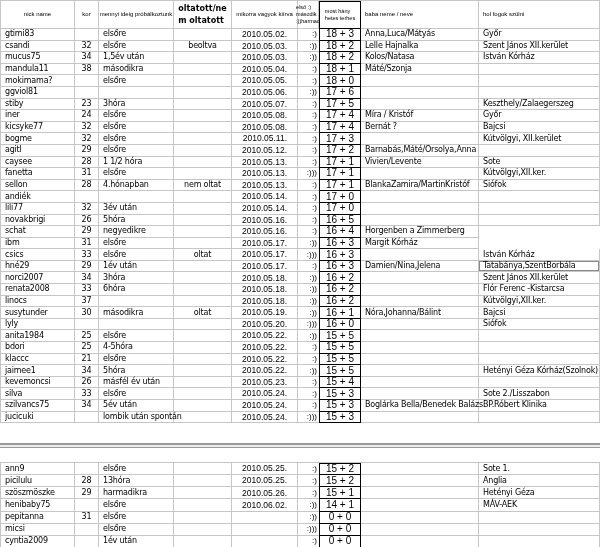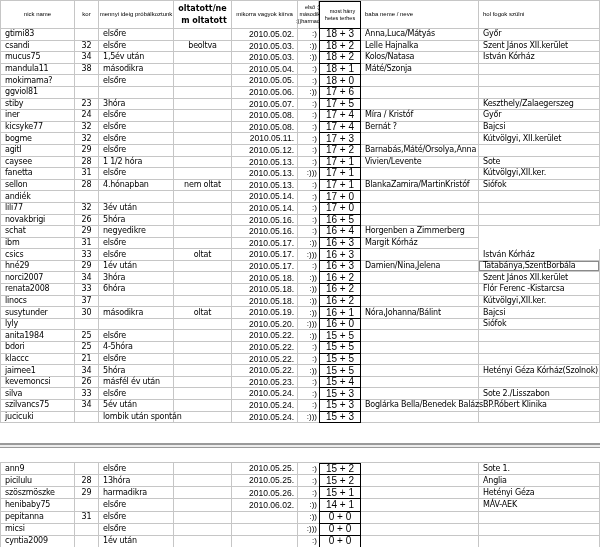--- a/index.html
+++ b/index.html
@@ -29,37 +29,37 @@
   .cell {
     border-right: 1px solid var(--gridline);
     border-bottom: 1px solid var(--gridline);
     display: flex; align-items: center;
     white-space: nowrap; overflow: visible;
     font-size: 8px; line-height: 1;
   }
   .comic, .nick { padding-left: 4px; letter-spacing: -0.2px; }
   .num  { justify-content: center; }
   .olt  { justify-content: center; letter-spacing: -0.2px; }
-  .date { justify-content: flex-end; padding-right: 3px;
+  .date { justify-content: flex-end; padding-right: 10px;
           font-family: "Liberation Sans", sans-serif; font-size: 8.5px; }
   .mood { justify-content: flex-end; padding-right: 2px; border-right: none;
           font-family: "Liberation Sans", sans-serif; }
   .weeks {
     justify-content: center;
     font-family: "Liberation Sans", sans-serif; font-size: 10px;
     border: 1px solid var(--box_border);
     border-top: none;
   }
   .hdr .weeks, #bottom-table .row:first-child .weeks { border-top: 1px solid var(--box_border); }
   .selected { box-shadow: inset 0 0 0 1px var(--selected_border); text-align: right; }
   
   .hdr .cell {
     font-family: "Liberation Sans", sans-serif;
     font-size: 6px; line-height: 1.3;
-    justify-content: center; text-align: right;
+    justify-content: center; text-align: left;
     white-space: pre-line;
   }
   .hdr .h-olt {
     font-family: "DejaVu Sans", sans-serif;
     font-weight: bold; font-size: 8px; line-height: 1.5;
   }
   .hdr .h-mood { font-size: 5.5px; line-height: 1.25; }
   .hdr .h-weeks { font-size: 5.5px; }
   .hdr .h-baba, .hdr .h-hol { justify-content: flex-start; text-align: left; padding-left: 4px; }
   .divider {

